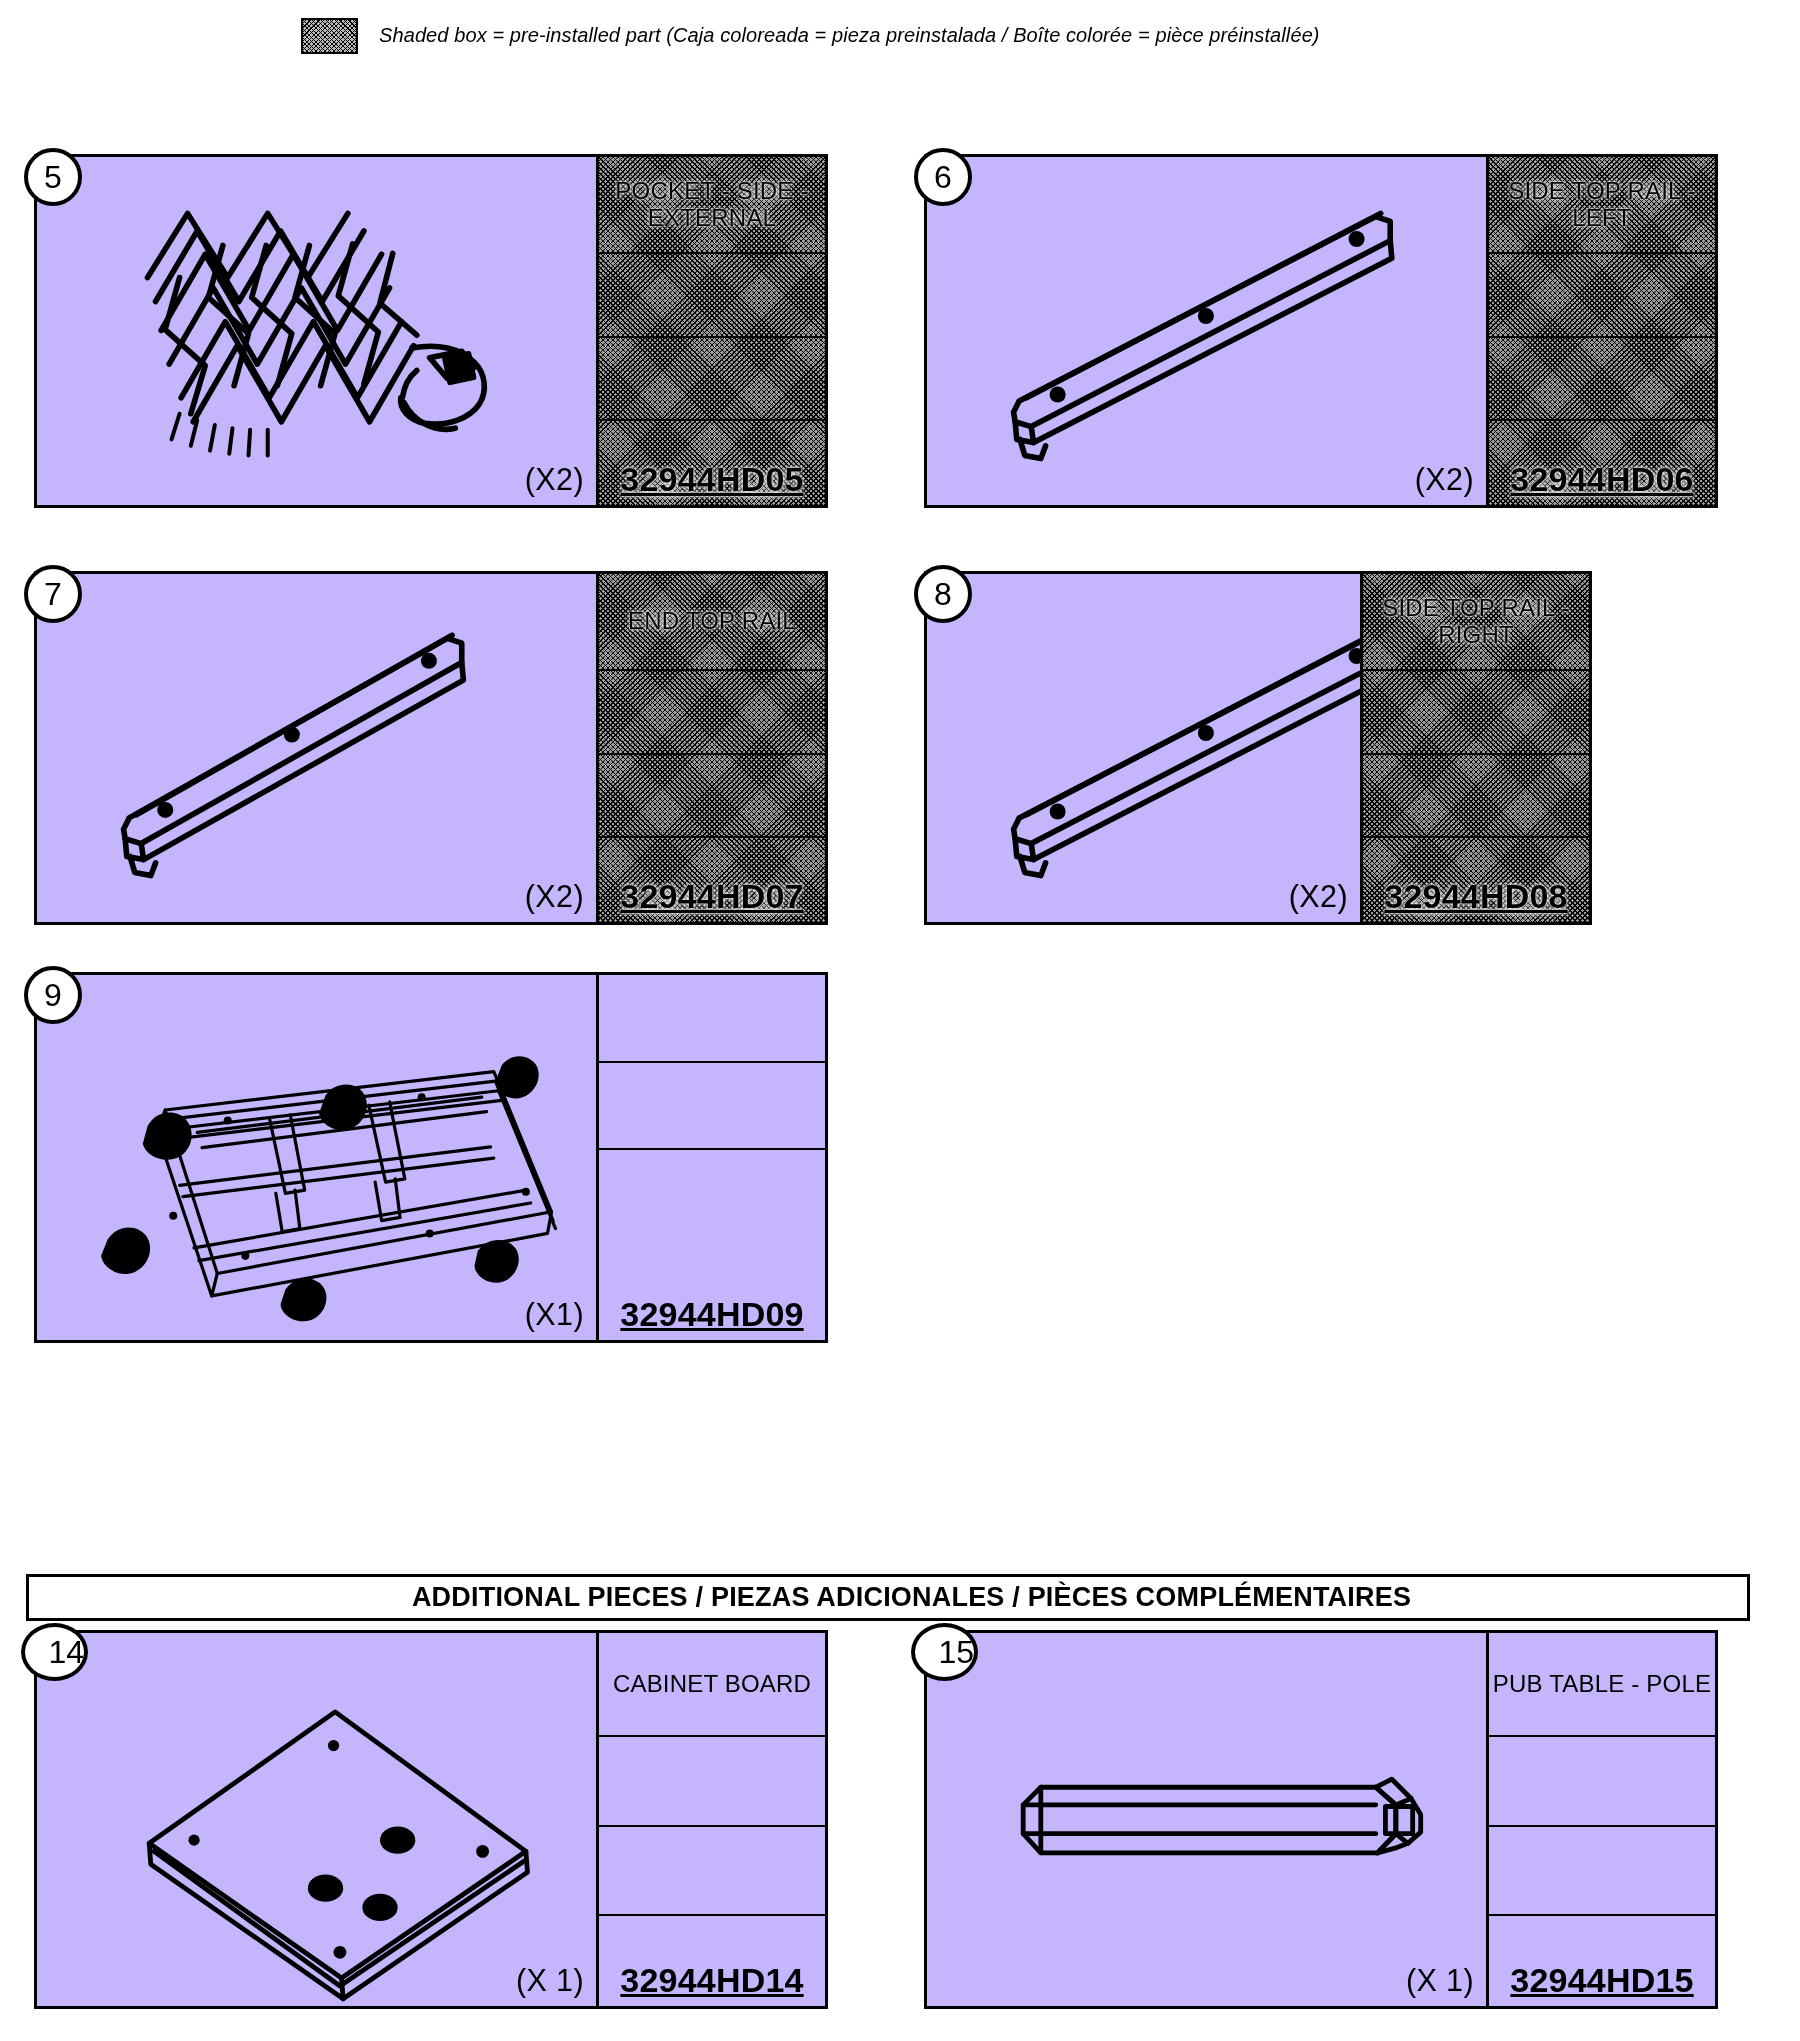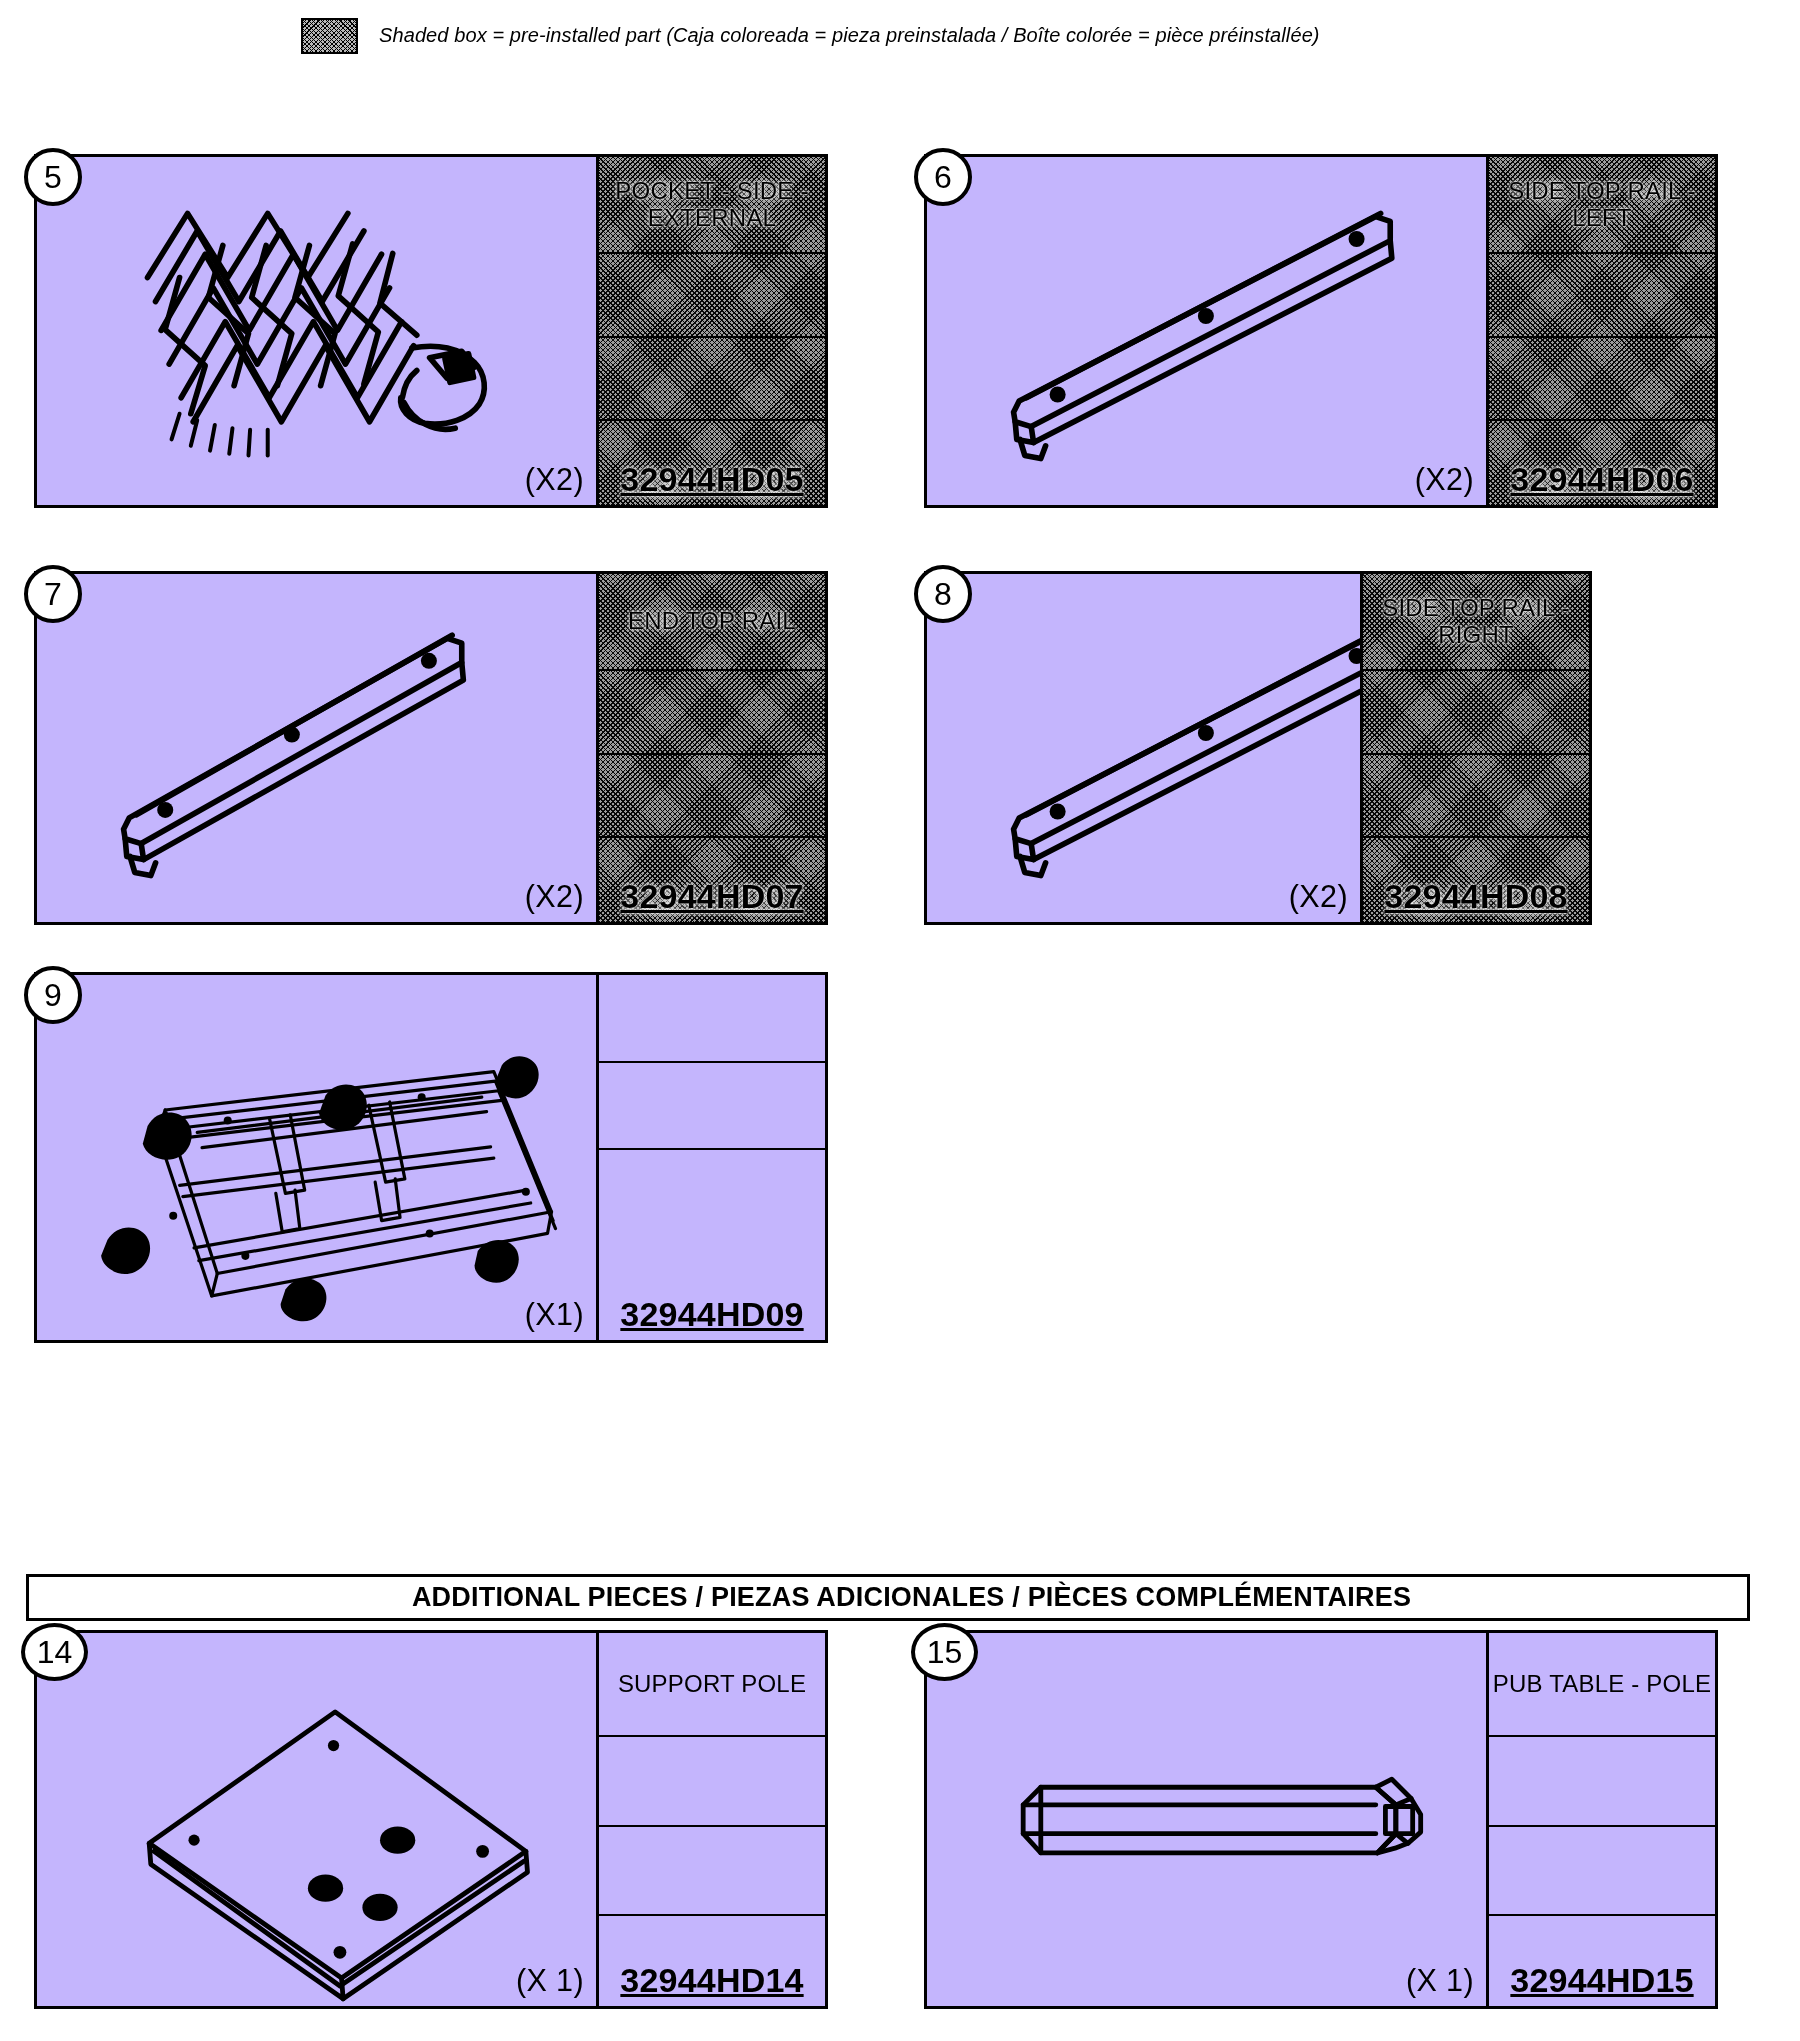--- a/index.html
+++ b/index.html
@@ -45,21 +45,21 @@
       repeating-linear-gradient(-45deg,rgba(0,0,0,.95) 0 1.1px,transparent 1.1px 3.5px);
   }
   .pb-label.shaded .l-title,.pb-label.shaded .l-code{
     text-shadow:0 0 2.4px #fff,0 0 4.8px #fff;
   }
 
   
   .bubble{position:absolute;width:50px;height:50px;border:4px solid #000;border-radius:50%;
     background:#fff;display:flex;align-items:center;justify-content:center;
     font-size:32px;line-height:1;z-index:5;}
-  .bubble.wide{width:59px;}
+  .bubble.wide{width:59px;justify-content:flex-end;}
 
   
   #banner{position:absolute;left:26px;top:1574px;width:1724px;height:47px;
     border:3.2px solid #000;box-sizing:border-box;background:#fff;
     display:flex;align-items:center;justify-content:center;padding-left:47px;}
   #banner-text{font-size:27px;font-weight:bold;letter-spacing:0.2px;white-space:nowrap;}
 
   svg{display:block;}
 </style>
 </head>
@@ -306,21 +306,21 @@
           <circle cx="378" cy="398" r="8"></circle>
 
           <ellipse cx="450" cy="258" rx="22" ry="17"></ellipse>
           <ellipse cx="360" cy="318" rx="22" ry="17"></ellipse>
           <ellipse cx="428" cy="342" rx="22" ry="17"></ellipse>
         </g>
       </svg>
     </div>
     <div class="pb-label">
       <div class="lrow r1">
-          <div class="l-title">SUPPORT POLE</div>
+          <div class="l-title">CABINET BOARD</div>
         </div>
       <div class="lrow r2"></div>
       <div class="lrow r3"></div>
       <div class="lrow r4">
           <div class="l-code">32944HD14</div>
         </div>
     </div>
   </div>
   <div class="pb-qty" style="right:241px;">(X 1)</div>
 </div>

